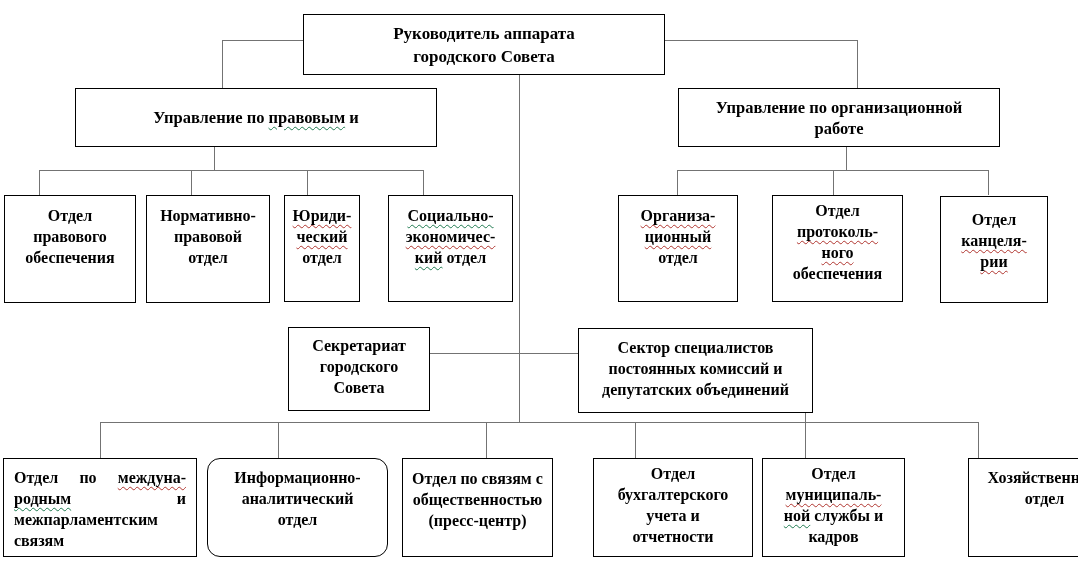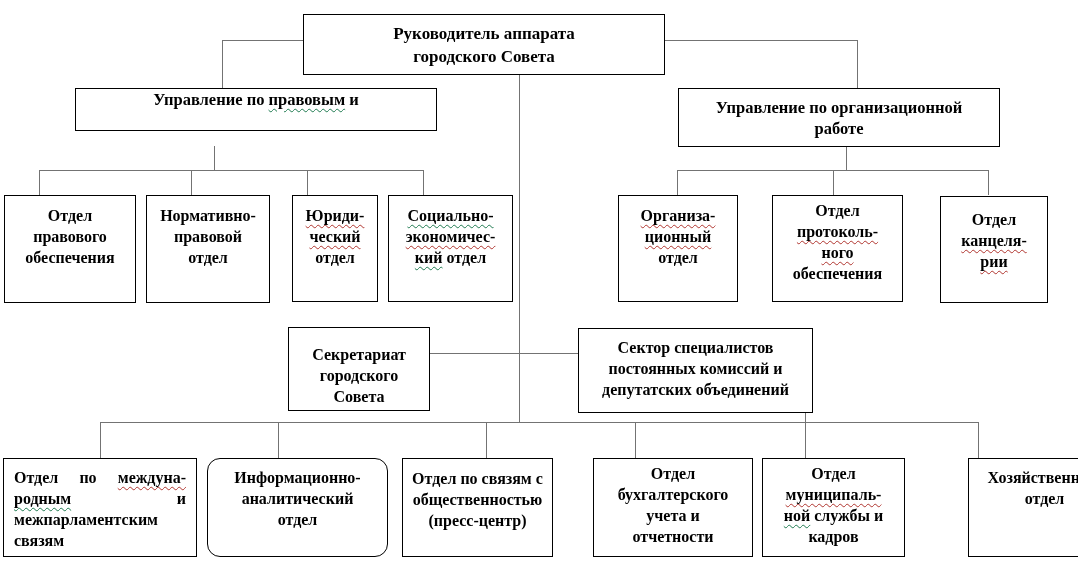--- a/index.html
+++ b/index.html
@@ -61,42 +61,42 @@
   <div class="vline" style="left:486px;top:422px;height:36px;"></div>
   <div class="vline" style="left:635px;top:422px;height:36px;"></div>
   <div class="vline" style="left:805px;top:413px;height:45px;"></div>
   <div class="vline" style="left:978px;top:422px;height:36px;"></div>
 
   <div class="box vcenter fs17" style="left:303px;top:14px;width:362px;height:61px;">
     <div><span>Руководитель аппарата</span></div>
     <div><span>городского Совета</span></div>
   </div>
 
-  <div class="box vcenter" style="left:75px;top:88px;width:362px;height:43px;font-size:16.5px;justify-content:space-between;">
+  <div class="box vcenter" style="left:75px;top:88px;width:362px;height:59px;font-size:16.5px;">
     <div><span>Управление по </span><span class="sq-green">правовым</span><span> и</span></div>
   </div>
 
   <div class="box vcenter" style="left:678px;top:88px;width:322px;height:59px;font-size:16.5px;">
     <div><span>Управление по организационной</span></div>
     <div><span>работе</span></div>
   </div>
 
   <div class="box" style="left:4px;top:195px;width:132px;height:108px;">
     <div><span>Отдел</span></div>
     <div><span>правового</span></div>
     <div><span>обеспечения</span></div>
   </div>
 
   <div class="box" style="left:146px;top:195px;width:124px;height:108px;">
     <div><span>Нормативно-</span></div>
     <div><span>правовой</span></div>
     <div><span>отдел</span></div>
   </div>
 
-  <div class="box" style="left:292px;top:195px;width:86px;height:107px;">
+  <div class="box" style="left:284px;top:195px;width:76px;height:107px;">
     <div><span class="sq-red">Юриди-</span></div>
     <div><span class="sq-red">ческий</span></div>
     <div><span>отдел</span></div>
   </div>
 
   <div class="box" style="left:388px;top:195px;width:125px;height:107px;">
     <div><span class="sq-green">Социально-</span></div>
     <div><span class="sq-red">экономичес-</span></div>
     <div><span class="sq-green">кий</span><span> отдел</span></div>
   </div>
@@ -113,21 +113,21 @@
     <div><span class="sq-red">ного</span></div>
     <div><span>обеспечения</span></div>
   </div>
 
   <div class="box" style="left:940px;top:196px;width:108px;height:107px;padding-top:12px;">
     <div><span>Отдел</span></div>
     <div><span class="sq-red">канцеля-</span></div>
     <div><span class="sq-red">рии</span></div>
   </div>
 
-  <div class="box" style="left:288px;top:327px;width:142px;height:84px;padding-top:16px;">
+  <div class="box" style="left:288px;top:327px;width:142px;height:84px;padding-top:7px;">
     <div><span>Секретариат</span></div>
     <div><span>городского</span></div>
     <div><span>Совета</span></div>
   </div>
 
   <div class="box" style="left:578px;top:328px;width:235px;height:85px;padding-top:8px;">
     <div><span>Сектор специалистов</span></div>
     <div><span>постоянных комиссий и</span></div>
     <div><span>депутатских объединений</span></div>
   </div>

